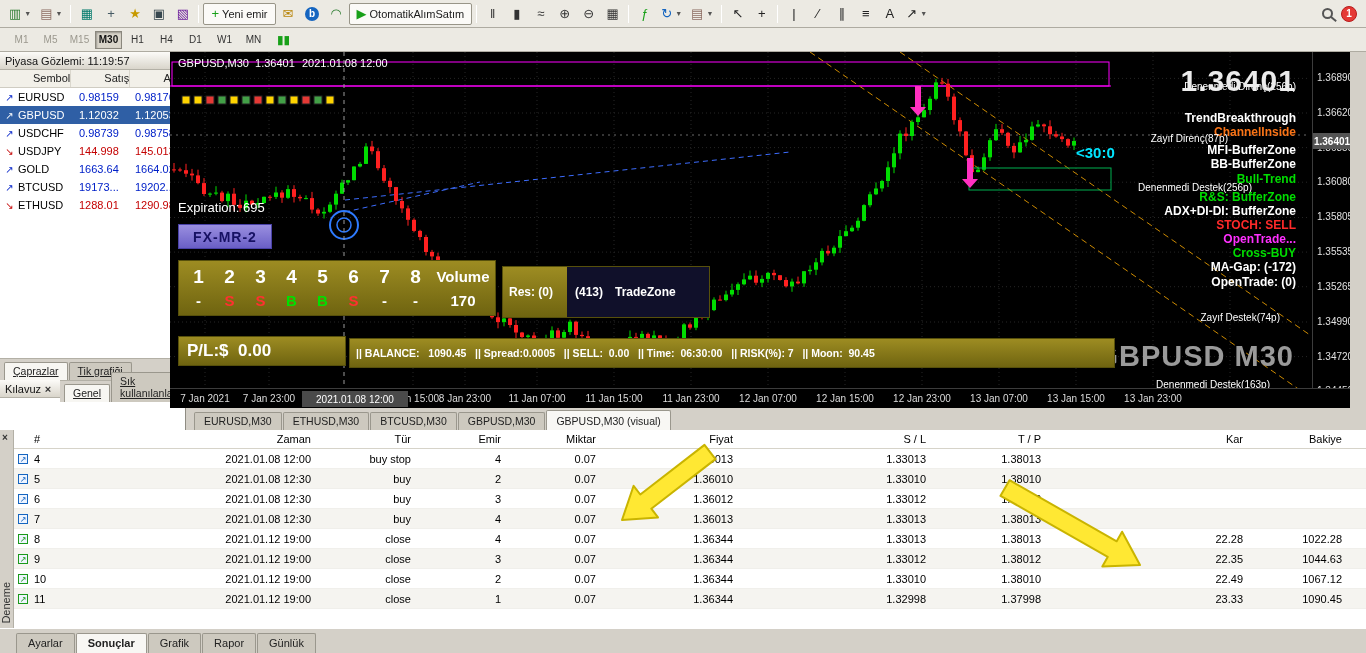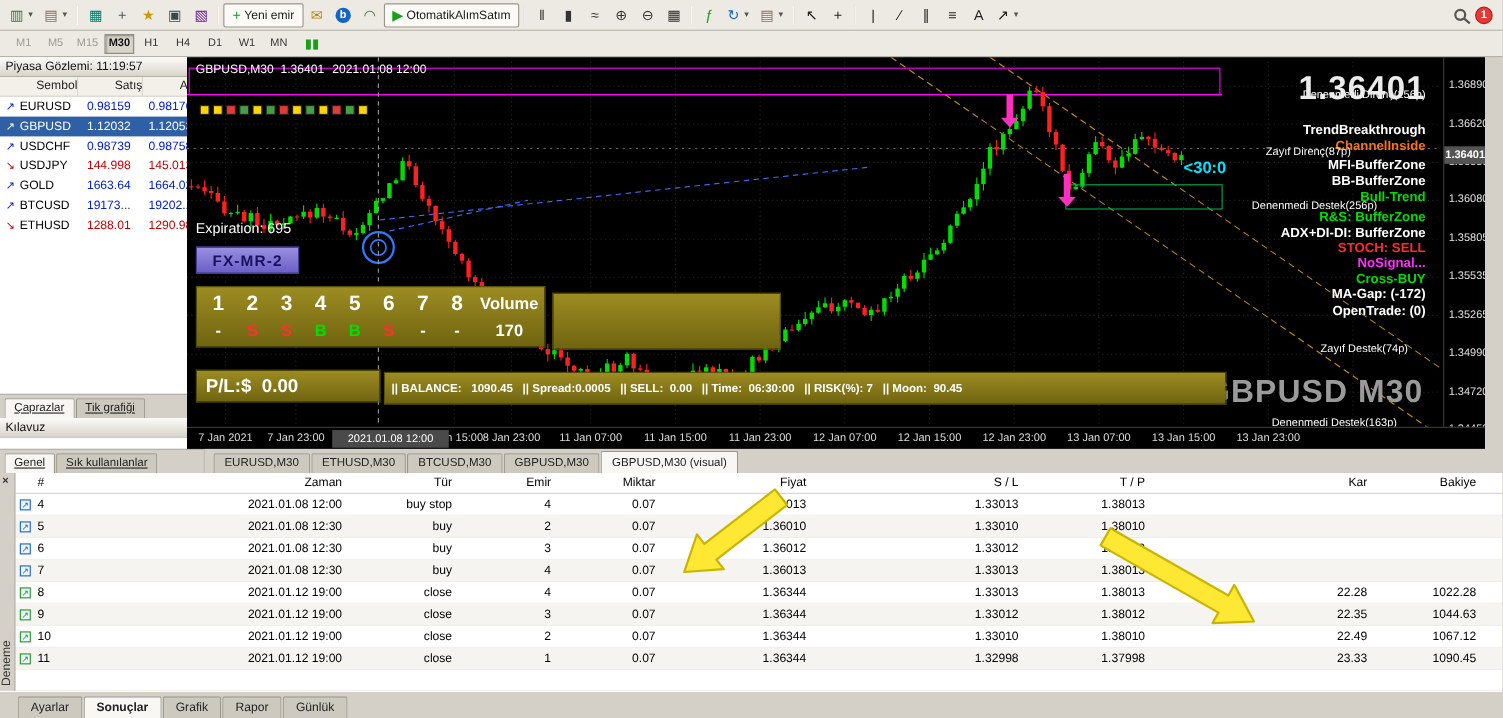--- a/index.html
+++ b/index.html
@@ -39,21 +39,21 @@
   .mw-row.selected{background:#2f5fa5;}
   .mw-row.selected span{color:#fff !important;}
   .mw-sym{width:74px;display:flex;align-items:center;gap:3px;padding-left:4px;color:#000;}
   .mw-arrow{font-size:10px;width:11px;text-align:center;}
   .mw-bid,.mw-ask{width:56px;padding-left:5px;}
   .mw-ask{width:54px;}
   .val-up{color:#0020c8;} .val-down{color:#c40000;}
   .mw-tabs,.nav-tabs{height:22px;flex:0 0 22px;background:#d4d0c8;border-top:1px solid #b3b0a6;display:flex;align-items:flex-end;padding-left:4px;gap:1px;}
   .stab{padding:2px 8px 3px;border:1px solid #9a978d;border-bottom:none;background:#cdc9bf;font-size:10.5px;border-radius:2px 2px 0 0;color:#222;text-decoration:underline;}
   .stab.active{background:#f7f6f2;}
-  .nav{position:absolute;left:0;top:380px;width:186px;height:50px;background:#fff;border-right:1px solid #8f8c82;display:flex;flex-direction:column;justify-content:center;}
+  .nav{position:absolute;left:0;top:380px;width:186px;height:50px;background:#fff;border-right:1px solid #8f8c82;display:flex;flex-direction:row;justify-content:center;}
   .nav-fill{flex:1 1 auto;background:#fff;}
 
   
   .chart{position:absolute;left:170px;top:52px;width:1180px;height:356px;background:#000;overflow:hidden;}
   .chart svg{position:absolute;left:0;top:0;z-index:1;}
   .chart-text{position:absolute;z-index:3;color:#fff;white-space:pre;}
   .ohlc{left:8px;top:5px;font-size:11px;}
   .cross-time{left:132px;top:5px;font-size:11px;}
   .big-price{right:54px;top:12px;font-size:30px;font-weight:bold;color:#ececec;letter-spacing:1px;text-align:right;}
   .big-symbol{right:56px;top:288px;font-size:29px;font-weight:bold;color:#9a9a9a;letter-spacing:1px;}
@@ -718,40 +718,47 @@
             <div class="sig-sig" style="color: rgb(255, 255, 255);">-</div>
           </div>
         </div>
       <div class="sig-vol">
         <div>Volume</div>
         <div>170</div>
       </div>
     </div>
 
     <div class="gold rs-panel">
+      <div class="rs-row">
+        <span class="rs-label">Res: (0)</span>
+        <span class="rs-dark">
+          <span>(413)</span>
+          <span>TradeZone</span>
+        </span>
+      </div>
     </div>
 
     <div class="gold pl-panel">P/L:$  0.00</div>
     <div class="gold status-panel">
       <div>|| BALANCE:   1090.45   || Spread:0.0005   || SELL:  0.00   || Time:  06:30:00   || RISK(%): 7   || Moon:  90.45</div>
     </div>
 
     <div id="rlabels">
         <span class="rlabel" style="top: 29px; right: 54px; color: rgb(255, 255, 255); font-size: 10px; font-weight: normal;">Denenmedi Direnç(256p)</span>
         <span class="rlabel" style="top: 59px; right: 54px; color: rgb(255, 255, 255); font-size: 12px; font-weight: bold;">TrendBreakthrough</span>
         <span class="rlabel" style="top: 73px; right: 54px; color: #f97316; font-size: 12px; font-weight: bold;">ChannelInside</span>
         <span class="rlabel" style="top: 81px; right: 122px; color: rgb(255, 255, 255); font-size: 10px; font-weight: normal;">Zayıf Direnç(87p)</span>
         <span class="rlabel" style="top: 91px; right: 54px; color: rgb(255, 255, 255); font-size: 12px; font-weight: bold;">MFI-BufferZone</span>
         <span class="rlabel" style="top: 105px; right: 54px; color: rgb(255, 255, 255); font-size: 12px; font-weight: bold;">BB-BufferZone</span>
         <span class="rlabel" style="top: 120px; right: 54px; color: rgb(0, 221, 0); font-size: 12px; font-weight: bold; margin-left: 12px;">Bull-Trend</span>
         <span class="rlabel" style="top: 130px; right: 98px; color: rgb(255, 255, 255); font-size: 10px; font-weight: normal;">Denenmedi Destek(256p)</span>
         <span class="rlabel" style="top: 138px; right: 54px; color: rgb(0, 221, 0); font-size: 12px; font-weight: bold;">R&amp;S: BufferZone</span>
         <span class="rlabel" style="top: 152px; right: 54px; color: rgb(255, 255, 255); font-size: 12px; font-weight: bold;">ADX+DI-DI: BufferZone</span>
         <span class="rlabel" style="top: 166px; right: 54px; color: rgb(255, 42, 42); font-size: 12px; font-weight: bold;">STOCH: SELL</span>
-        <span class="rlabel" style="top: 180px; right: 54px; color: rgb(255, 48, 255); font-size: 12px; font-weight: bold;">NoSignal...</span>
+        <span class="rlabel" style="top: 180px; right: 54px; color: rgb(255, 48, 255); font-size: 12px; font-weight: bold;">OpenTrade...</span>
         <span class="rlabel" style="top: 194px; right: 54px; color: rgb(0, 221, 0); font-size: 12px; font-weight: bold;">Cross-BUY</span>
         <span class="rlabel" style="top: 208px; right: 54px; color: rgb(255, 255, 255); font-size: 12px; font-weight: bold;">MA-Gap: (-172)</span>
         <span class="rlabel" style="top: 223px; right: 54px; color: rgb(255, 255, 255); font-size: 12px; font-weight: bold;">OpenTrade: (0)</span>
         <span class="rlabel" style="top: 260px; right: 70px; color: rgb(255, 255, 255); font-size: 10px; font-weight: normal;">Zayıf Destek(74p)</span>
         <span class="rlabel" style="top: 327px; right: 80px; color: rgb(255, 255, 255); font-size: 10px; font-weight: normal;">Denenmedi Destek(163p)</span>
       </div>
 
     <div class="pscale" id="pscale">
         <span class="pl" style="top: 20.3846px;">1.36890</span>
         <span class="pl" style="top: 55px;">1.36620</span>

